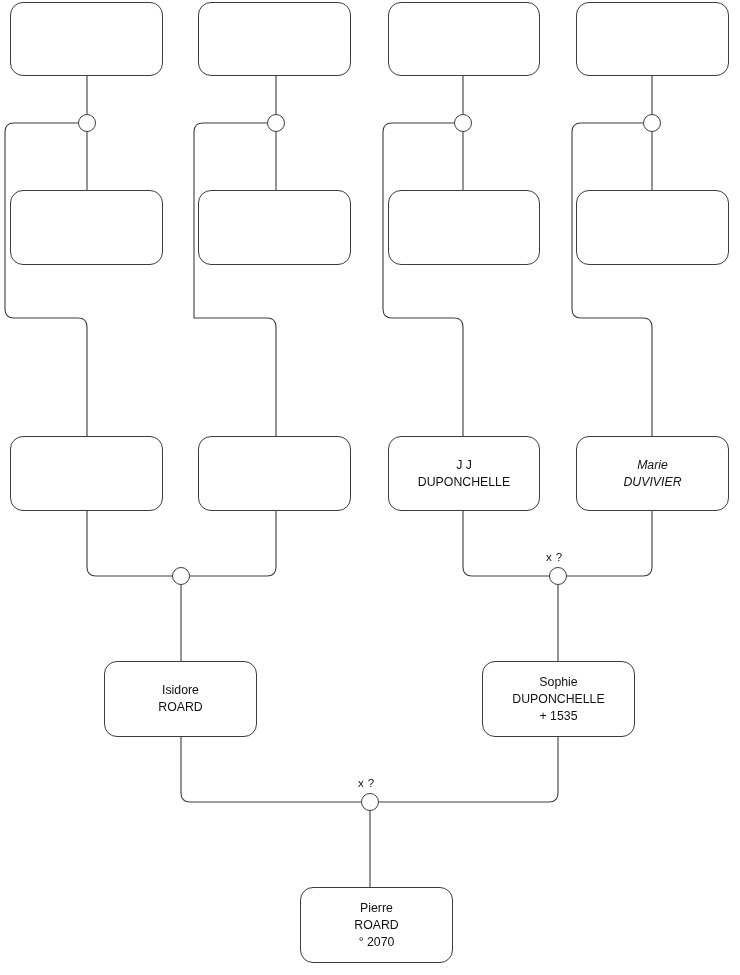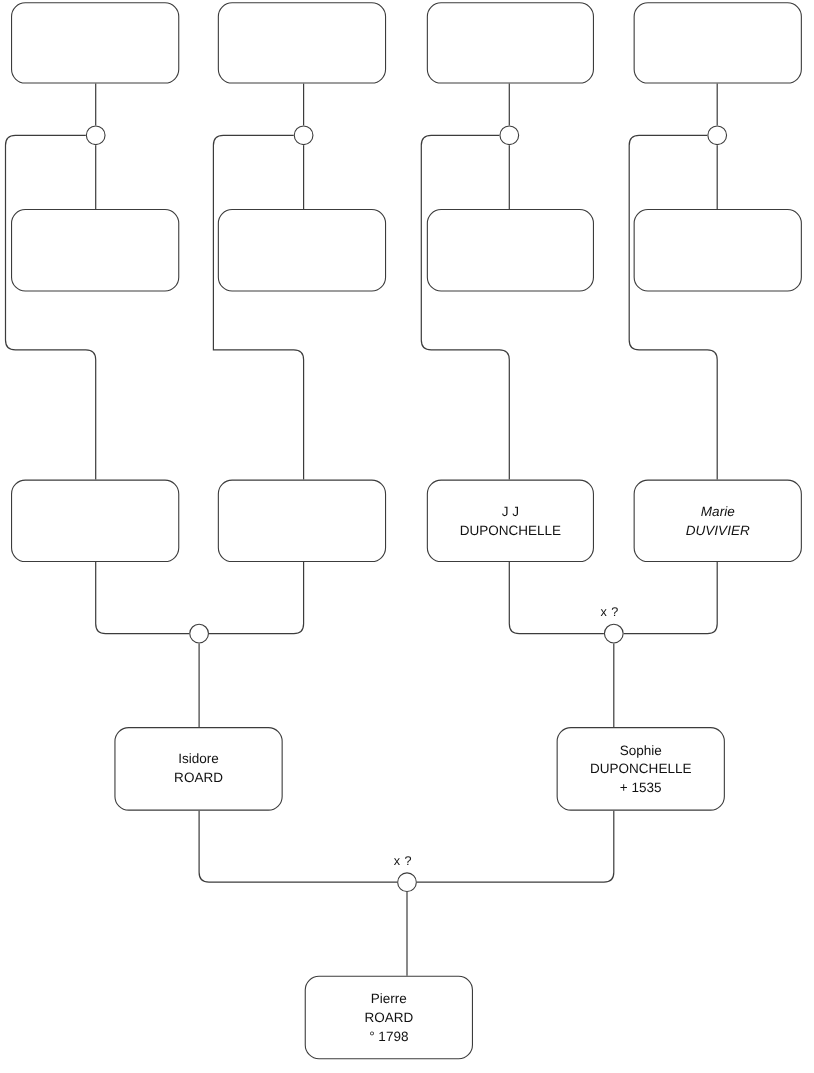--- a/index.html
+++ b/index.html
@@ -123,25 +123,25 @@
         <div class="person-line">DUPONCHELLE</div>
       </div>
       <div class="person-box" style="left: 576px; top: 436px; width: 153px; height: 75px; font-style: italic;">
         <div class="person-line">Marie</div>
         <div class="person-line">DUVIVIER</div>
       </div>
       <div class="person-box" style="left: 104px; top: 661px; width: 153px; height: 76px;">
         <div class="person-line">Isidore</div>
         <div class="person-line">ROARD</div>
       </div>
-      <div class="person-box" style="left: 482px; top: 661px; width: 153px; height: 76px; margin-left: 24px;">
+      <div class="person-box" style="left: 482px; top: 661px; width: 153px; height: 76px;">
         <div class="person-line">Sophie</div>
         <div class="person-line">DUPONCHELLE</div>
         <div class="person-line">+ 1535</div>
       </div>
-      <div class="person-box" style="left: 277px; top: 887px; width: 153px; height: 76px;">
+      <div class="person-box" style="left: 300px; top: 887px; width: 153px; height: 76px;">
         <div class="person-line">Pierre</div>
         <div class="person-line">ROARD</div>
-        <div class="person-line">° 1798</div>
+        <div class="person-line">° 2070</div>
       </div>
     </div>
 
 </div>
 
 </body></html>

